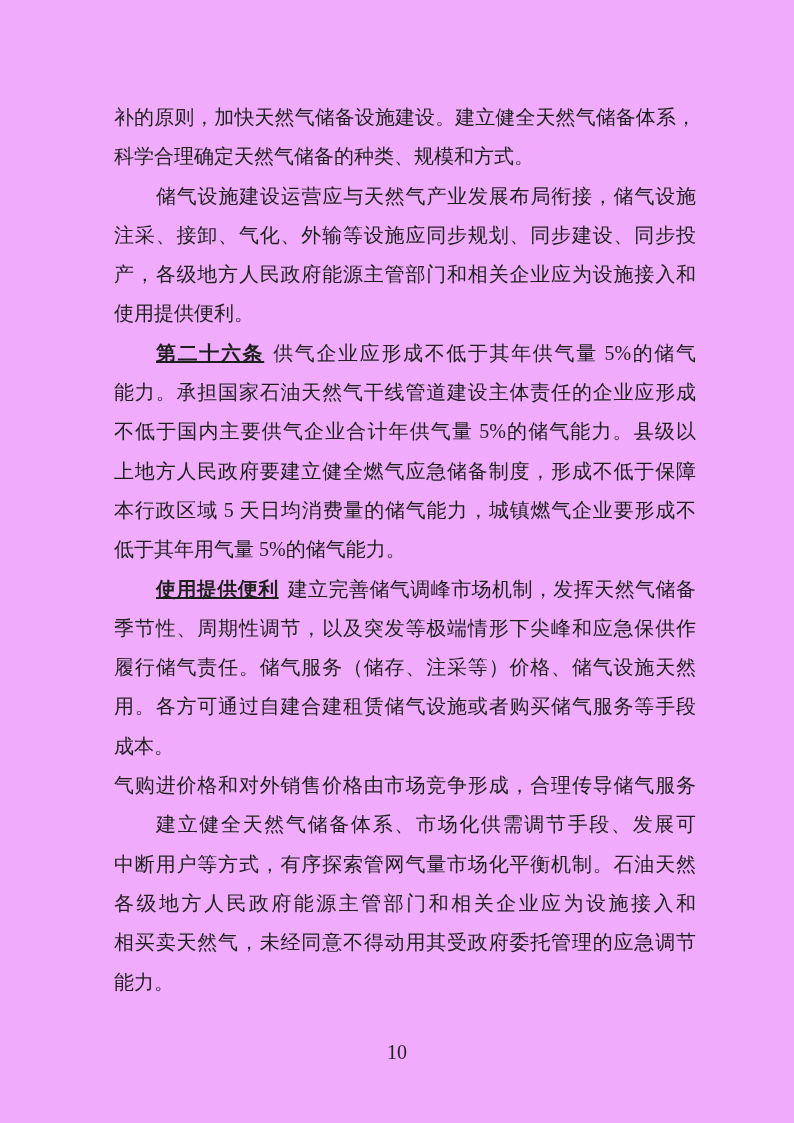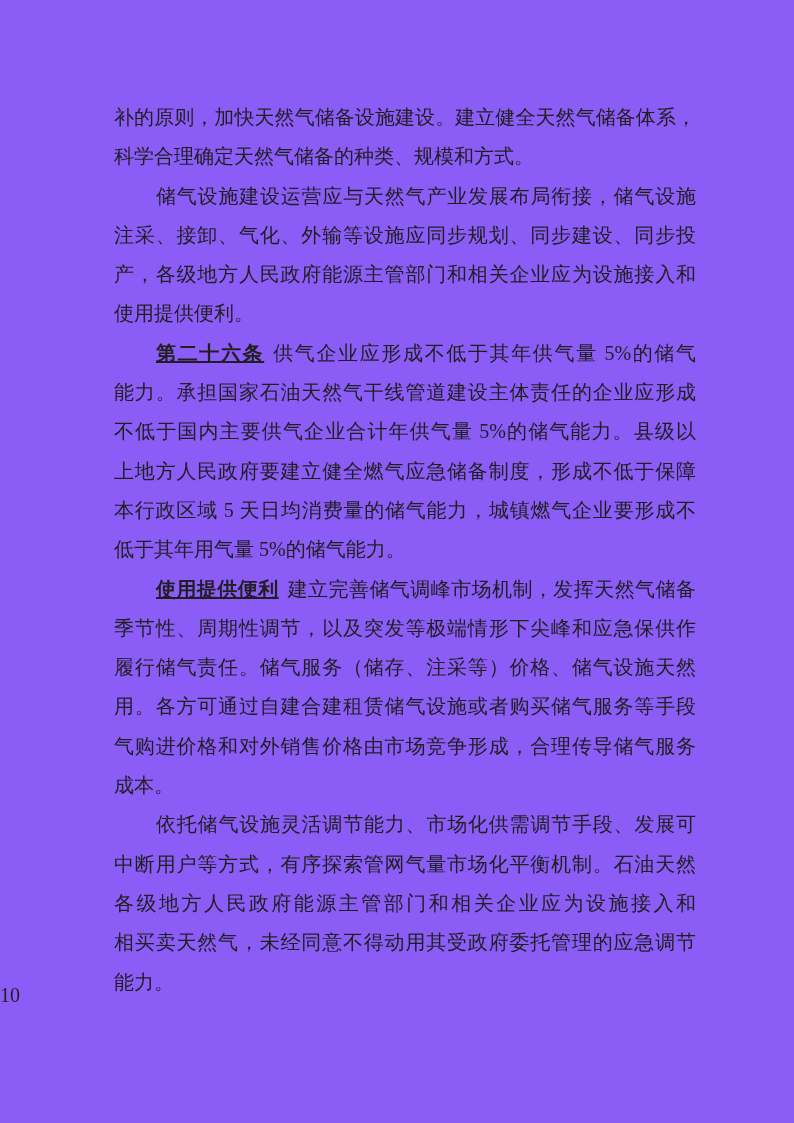--- a/index.html
+++ b/index.html
@@ -11,21 +11,21 @@
     height: 1123px;
     position: relative;
     background: #ffffff;
     font-family: "Liberation Serif", "DejaVu Serif", serif;
     color: #1f1f1f;
     overflow: hidden;
   }
   .page {
     position: absolute;
     inset: 0;
-    background: #8b5cf6;
+    background: #f0abfc;
   }
   .text-block {
     position: absolute;
     left: 114px;
     top: 98px;
     width: 582px;
   }
   .line {
     height: 39.3px;
     line-height: 39.3px;
@@ -42,24 +42,24 @@
   .line.indent {
     padding-left: 42px;
   }
   .term {
     font-weight: 700;
     margin-right: 9px;
     text-decoration: underline;
   }
   .page-number {
     position: absolute;
-    top: 981px;
+    top: 1038px;
     left: 0;
     right: 0;
-    text-align: left;
+    text-align: center;
     font-size: 20px;
     line-height: 28px;
     color: #1f1f1f;
   }
 </style>
 </head>
 <body>
 
 <div class="page">
   <div class="text-block">
@@ -72,22 +72,22 @@
       <div class="line indent"><span class="term">第二十六条</span><span>供气企业应形成不低于其年供气量 5%的储气</span></div>
       <div class="line"><span>能力。承担国家石油天然气干线管道建设主体责任的企业应形成</span></div>
       <div class="line"><span>不低于国内主要供气企业合计年供气量 5%的储气能力。县级以</span></div>
       <div class="line"><span>上地方人民政府要建立健全燃气应急储备制度，形成不低于保障</span></div>
       <div class="line"><span>本行政区域 5 天日均消费量的储气能力，城镇燃气企业要形成不</span></div>
       <div class="line last"><span>低于其年用气量 5%的储气能力。</span></div>
       <div class="line indent"><span class="term">使用提供便利</span><span>建立完善储气调峰市场机制，发挥天然气储备</span></div>
       <div class="line"><span>季节性、周期性调节，以及突发等极端情形下尖峰和应急保供作</span></div>
       <div class="line"><span>履行储气责任。储气服务（储存、注采等）价格、储气设施天然</span></div>
       <div class="line"><span>用。各方可通过自建合建租赁储气设施或者购买储气服务等手段</span></div>
+      <div class="line last"><span>成本。</span></div>
       <div class="line"><span>气购进价格和对外销售价格由市场竞争形成，合理传导储气服务</span></div>
-      <div class="line last"><span>成本。</span></div>
-      <div class="line indent"><span>依托储气设施灵活调节能力、市场化供需调节手段、发展可</span></div>
+      <div class="line indent"><span>建立健全天然气储备体系、市场化供需调节手段、发展可</span></div>
       <div class="line"><span>中断用户等方式，有序探索管网气量市场化平衡机制。石油天然</span></div>
       <div class="line"><span>各级地方人民政府能源主管部门和相关企业应为设施接入和</span></div>
       <div class="line"><span>相买卖天然气，未经同意不得动用其受政府委托管理的应急调节</span></div>
       <div class="line last"><span>能力。</span></div>
     </div>
   <div class="page-number">10</div>
 </div>
 
 </body></html>

